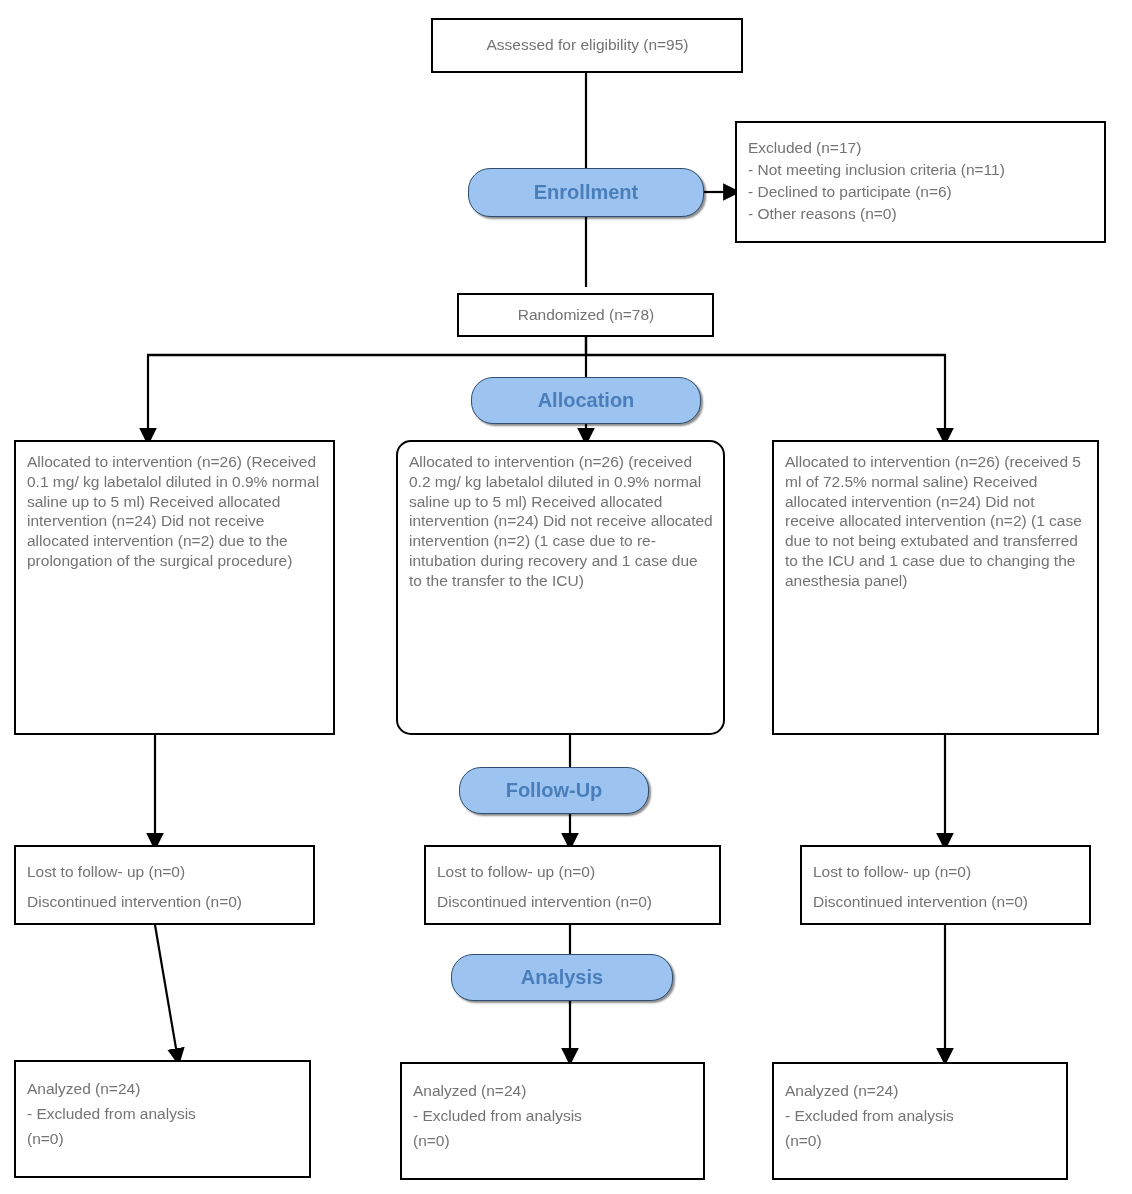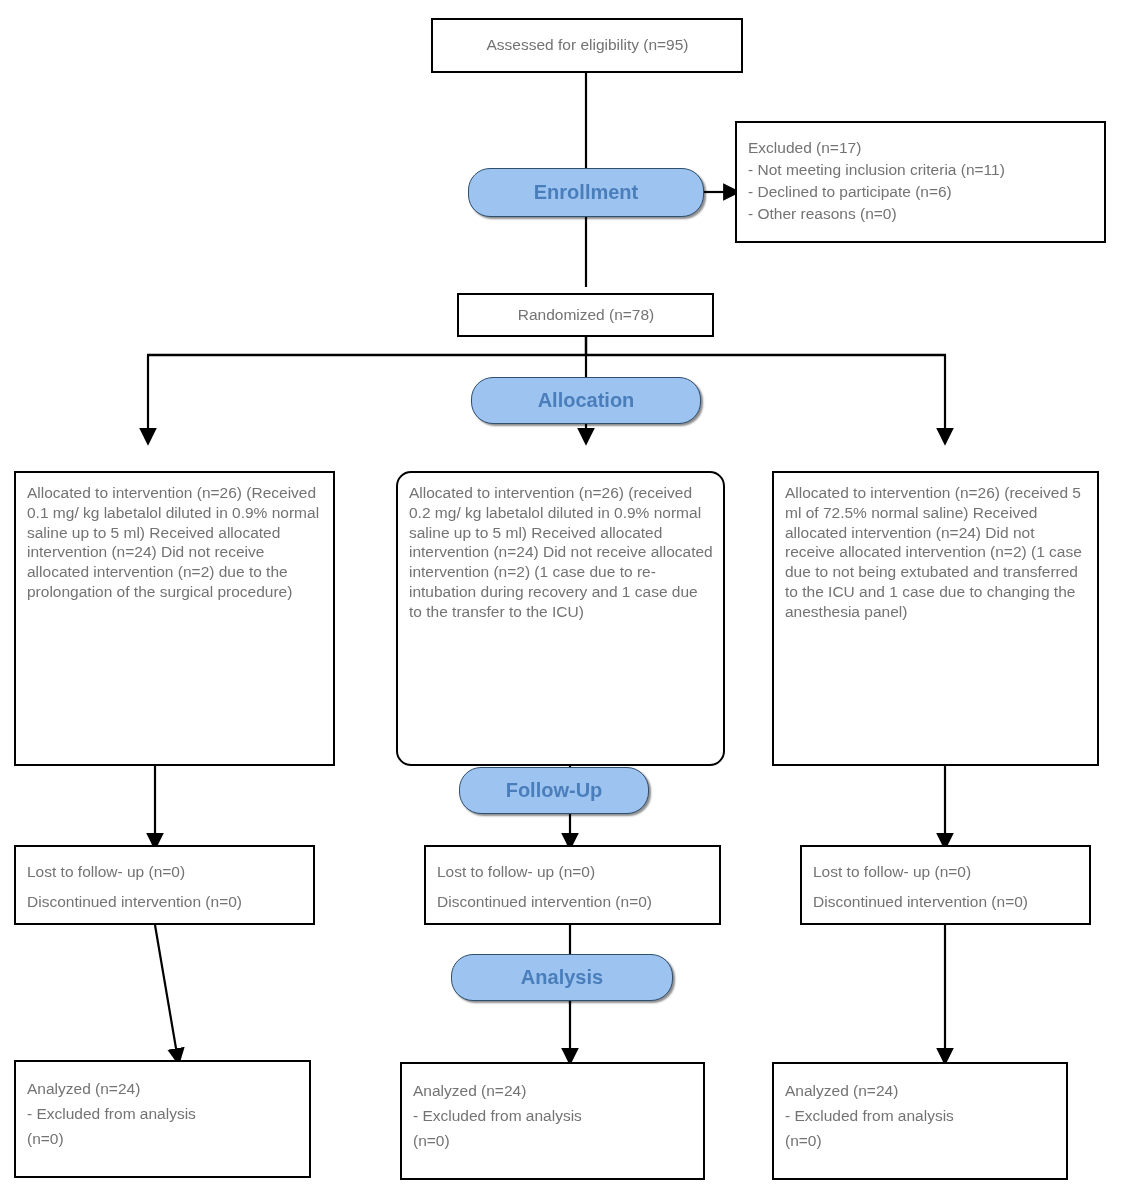--- a/index.html
+++ b/index.html
@@ -28,21 +28,21 @@
     box-sizing: border-box;
     border: 2px solid #000000;
     background: #ffffff;
     color: #737373;
     font-size: 15.5px;
     line-height: 1.30;
     padding: 10px 10px 8px 11px;
     white-space: pre-line;
     z-index: 2;
   }
-  .box.tight { line-height: 1.28; margin-top: 31px; }
+  .box.tight { line-height: 1.28; }
   .box.spaced { line-height: 1.95; }
   .box.analysis-box { line-height: 1.62; padding-top: 14px; }
   .stage {
     position: absolute;
     box-sizing: border-box;
     border: 1.5px solid #2F4F6F;
     border-radius: 22px;
     background: #9DC3F0;
     color: #4A7EBB;
     font-weight: bold;

